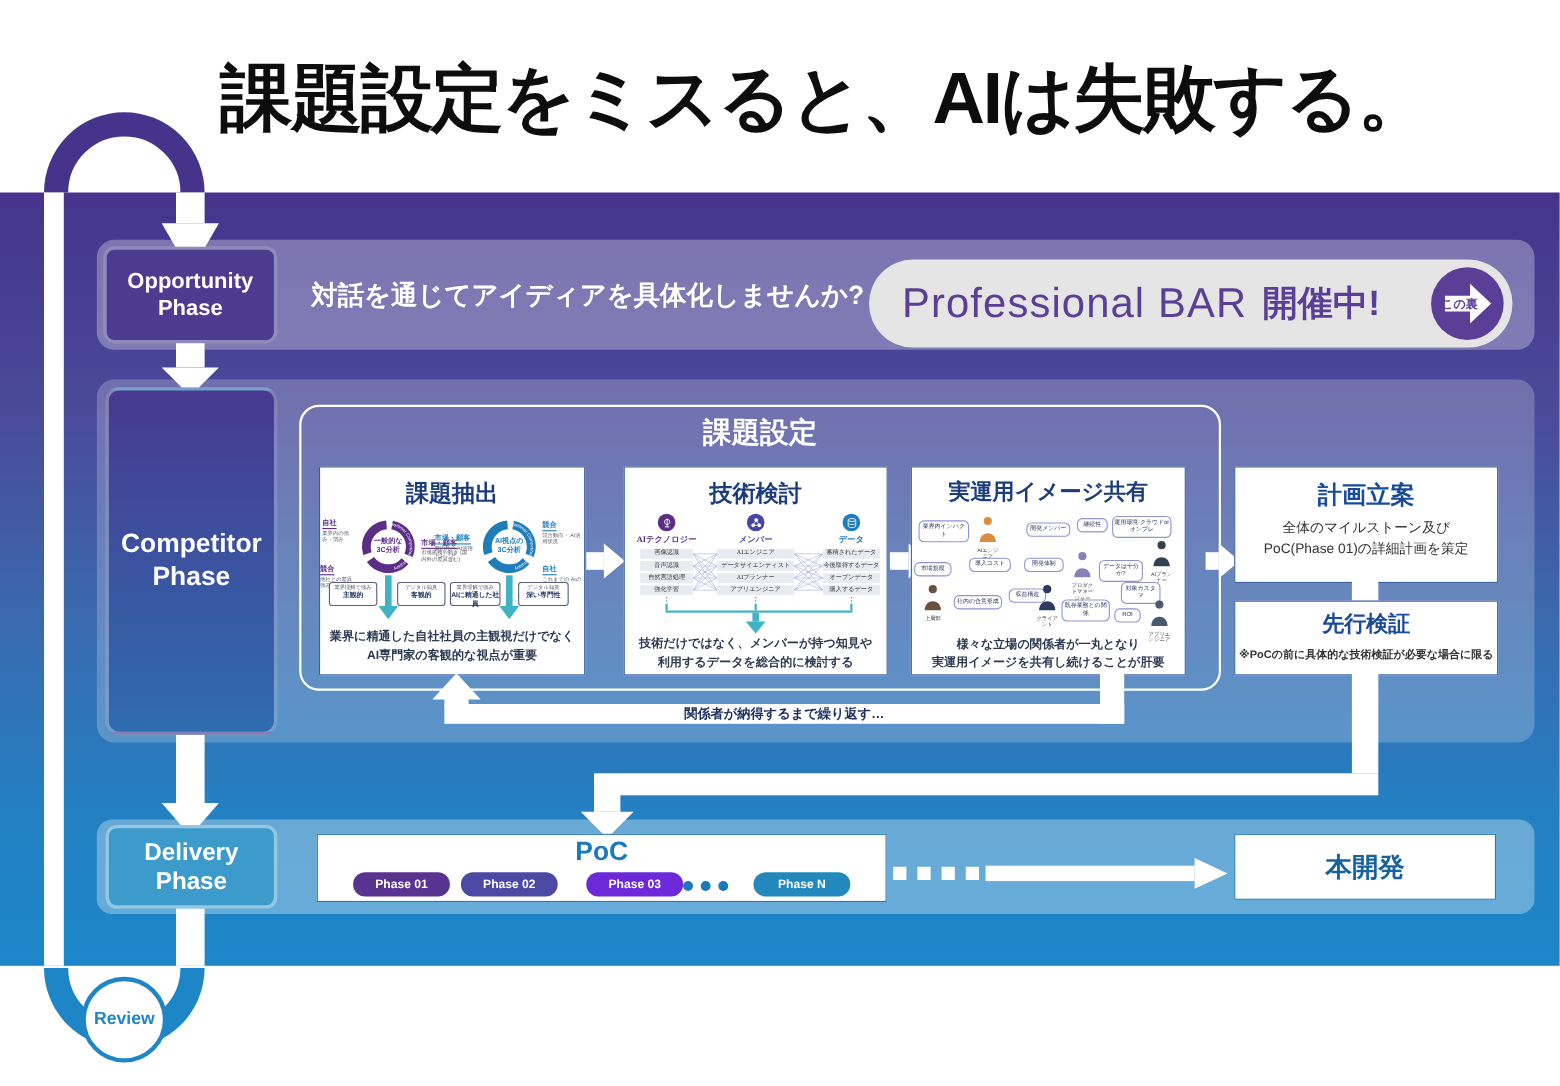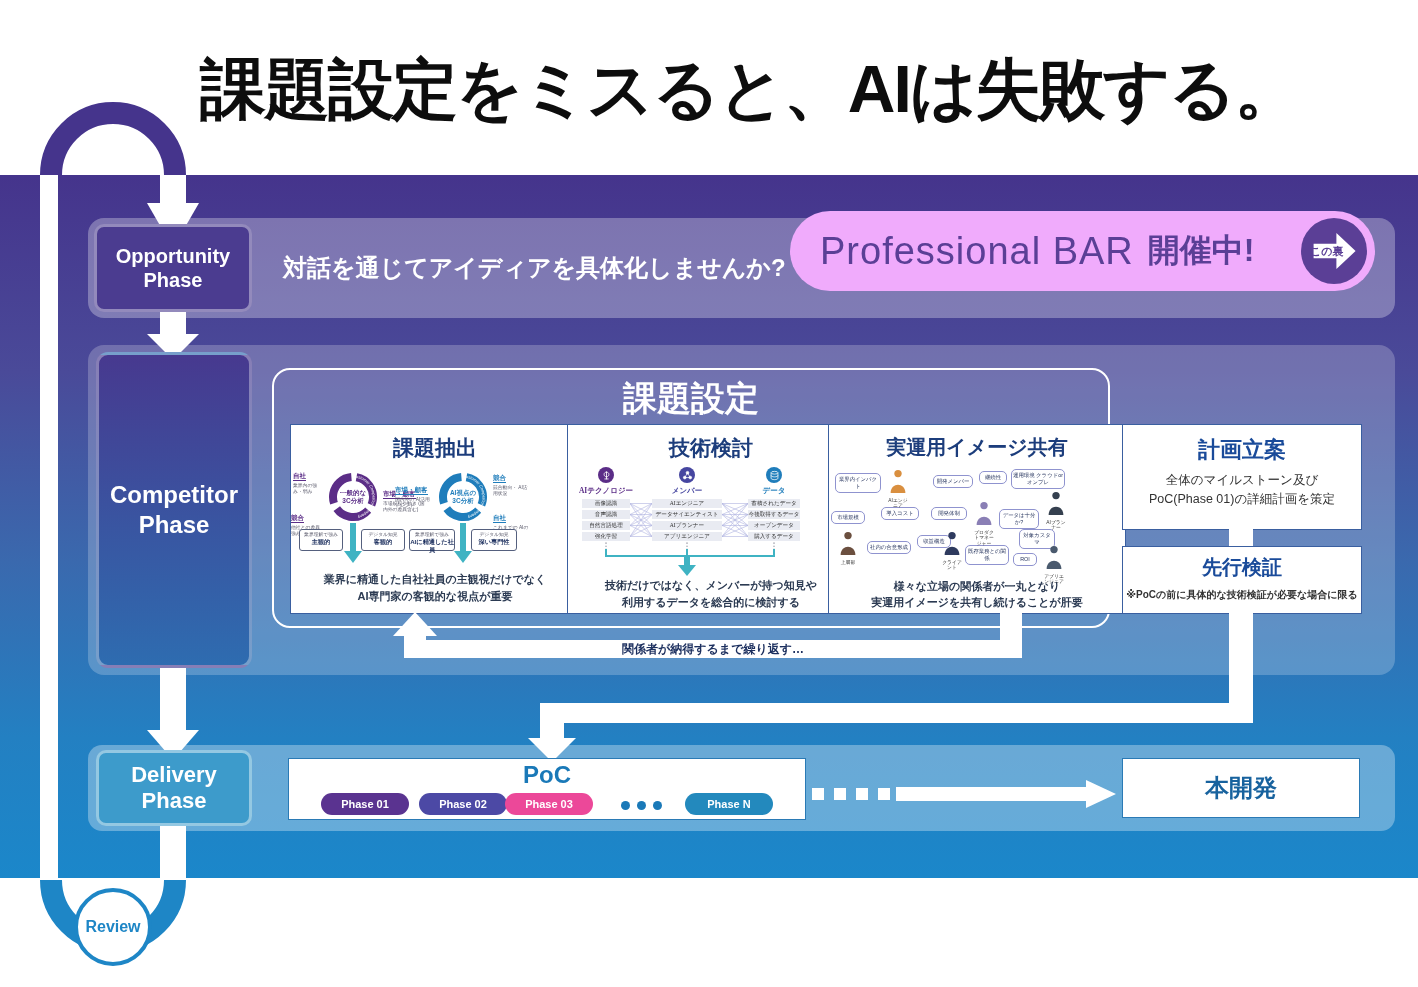--- a/index.html
+++ b/index.html
@@ -5,21 +5,21 @@
   html,body{margin:0;padding:0;background:#fff;}
   body{width:1418px;height:987px;position:relative;overflow:hidden;
        font-family:"Liberation Sans","DejaVu Sans",sans-serif;}
   .abs{position:absolute;}
   .flexc{display:flex;align-items:center;justify-content:center;}
   .panel{background:linear-gradient(180deg,#45348c 0%,#4a4a99 28%,#3a69ae 55%,#2380c2 80%,#1b87ca 100%);}
   .band{border-radius:16px;}
   .phasebox{border-radius:10px;color:#fff;font-weight:bold;text-align:center;}
   .wstrip{background:#fff;}
   .tri-down{width:0;height:0;}
-  .card{background:#fff;border:1px solid #3a5fa0;padding-left:48px;}
+  .card{background:#fff;border:1px solid #3a5fa0;}
   .cardtitle{position:absolute;left:0;right:0;top:9px;text-align:center;font-weight:bold;color:#1c3d7c;font-size:21px;}
   .cardcap{position:absolute;left:4px;right:4px;text-align:center;color:#2b3a52;font-weight:600;font-size:11px;line-height:1.5;}
   .chip{position:absolute;height:22px;background:#fff;border:1px solid #55607e;border-radius:3px;text-align:center;padding-top:2px;box-sizing:border-box;}
   .chip .t{font-size:4.8px;color:#556;line-height:1.2;}
   .chip .b{font-size:6.2px;font-weight:bold;color:#1c2f5e;line-height:1.3;}
   .rlabel{position:absolute;line-height:1.25;}
   .rlabel .nm{font-size:6.5px;font-weight:bold;border-bottom:1px solid currentColor;display:inline-block;}
   .rlabel .ds{font-size:4.8px;color:#556;}
   .colrow{position:absolute;height:9px;background:#e9ebf2;font-size:5.6px;color:#333;text-align:center;line-height:9px;overflow:hidden;}
   .collabel{position:absolute;width:80px;text-align:center;font-size:7.5px;font-weight:bold;}
@@ -67,41 +67,41 @@
 </div>
 
 <div class="abs band" style="left:88px;top:218px;width:1307px;height:100px;background:rgba(255,255,255,0.30);"></div>
 <div class="abs phasebox flexc" style="left:94px;top:224px;width:158px;height:88px;background:#4b3c90;border:3px solid rgba(255,255,255,0.40);box-sizing:border-box;flex-direction:column;font-size:20px;line-height:1.2;">
   <div>Opportunity</div>
   <div>Phase</div>
 </div>
 <div class="abs flexc" style="left:283px;top:218px;height:100px;">
   <span style="color:#fff;font-weight:bold;font-size:24px;">対話を通じてアイディアを具体化しませんか?</span>
 </div>
-<div class="abs" style="left:790px;top:211px;width:585px;height:80px;background:#f0abfc;border-radius:40px;text-decoration:underline;">
+<div class="abs" style="left:790px;top:236px;width:585px;height:80px;background:#e5e5e5;border-radius:40px;text-decoration:underline;">
   <div class="abs flexc" style="left:30px;top:0;height:80px;">
     <span style="color:#5b3f96;font-size:38px;letter-spacing:1px;">Professional BAR</span>
     <span style="color:#5b3f96;font-size:32px;font-weight:800;margin-left:14px;">開催中!</span>
   </div>
   <div class="abs" style="right:8px;top:7px;width:66px;height:66px;border-radius:50%;background:#5b3f96;">
     <svg class="abs" style="left:7px;top:9px;" width="52" height="48" viewBox="0 0 40 40">
       <polygon points="3,14 22,14 22,5 38,20 22,35 22,26 3,26" fill="#fff"></polygon>
     </svg>
     <div class="abs" style="left:9px;top:26px;font-size:11px;font-weight:bold;color:#5b3f96;">この裏</div>
   </div>
 </div>
 
 <div class="abs band" style="left:88px;top:345px;width:1307px;height:330px;background:rgba(255,255,255,0.22);"></div>
 <div class="abs phasebox flexc" style="left:96px;top:352px;width:156px;height:316px;background:linear-gradient(180deg,#47398f,#2e6cb0);border:3px solid rgba(255,255,255,0.35);box-sizing:border-box;border-radius:12px;flex-direction:column;font-size:24px;line-height:1.25;">
   <div>Competitor</div>
   <div>Phase</div>
 </div>
 
 <div class="abs" style="left:272px;top:368px;width:838px;height:260px;border:2px solid #fff;border-radius:18px;box-sizing:border-box;"></div>
-<div class="abs" style="left:272px;top:376px;width:838px;text-align:center;color:#fff;font-weight:bold;font-size:34px;">課題設定</div>
+<div class="abs" style="left:272px;top:376px;width:838px;text-align:center;color:#fff;font-weight:bold;font-size:26px;">課題設定</div>
 
 <div class="abs card" style="left:290px;top:424px;width:240px;height:188px;">
   <div class="cardtitle">課題抽出</div>
 
   <svg class="abs" style="left:34px;top:44px;" width="56" height="56" viewBox="0 0 56 56">
     <defs>
         <path id="rp1" d="M28 8.5 a19.5 19.5 0 1 1 -0.01 0"></path>
       </defs>
     <circle cx="28" cy="28" r="20" fill="none" stroke="#5b2d87" stroke-width="8" stroke-dasharray="35.9 6" transform="rotate(-80 28 28)"></circle>
     <text font-size="4" fill="#fff"><textPath href="#rp1">Customer Competitor Company</textPath></text>
@@ -381,21 +381,21 @@
 <div class="abs band" style="left:88px;top:745px;width:1307px;height:86px;background:rgba(255,255,255,0.32);border-radius:14px;"></div>
 <div class="abs phasebox flexc" style="left:96px;top:750px;width:156px;height:76px;background:#3d9bcb;border:3px solid rgba(255,255,255,0.45);box-sizing:border-box;flex-direction:column;font-size:22px;line-height:1.2;">
   <div>Delivery</div>
   <div>Phase</div>
 </div>
 
 <div class="abs" style="left:288px;top:758px;width:518px;height:62px;background:#fff;border:1px solid #2a7ab5;box-sizing:border-box;">
   <div class="abs" style="left:0;right:0;top:2px;text-align:center;font-size:24px;font-weight:bold;color:#1a79b8;">PoC</div>
   <div class="pocchip" style="left:32px;background:#5a3390;">Phase 01</div>
   <div class="pocchip" style="left:130px;background:#4c49a5;">Phase 02</div>
-  <div class="pocchip" style="left:216px;background:#ec4899;">Phase 03</div>
+  <div class="pocchip" style="left:244px;background:#6d28d9;">Phase 03</div>
   <div class="pocdot" style="left:332px;"></div>
   <div class="pocdot" style="left:348px;"></div>
   <div class="pocdot" style="left:364px;"></div>
   <div class="pocchip" style="left:396px;background:#2389bd;">Phase N</div>
 </div>
 
 <div class="dash" style="left:812px;"></div>
 <div class="dash" style="left:834px;"></div>
 <div class="dash" style="left:856px;"></div>
 <div class="dash" style="left:878px;"></div>

